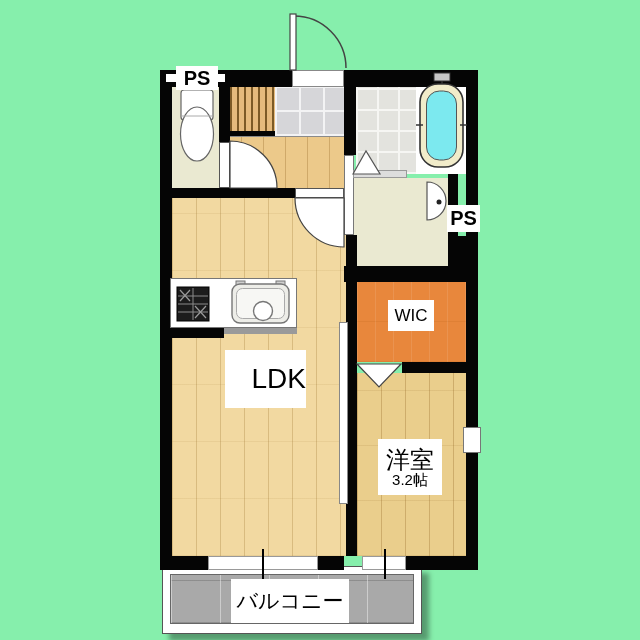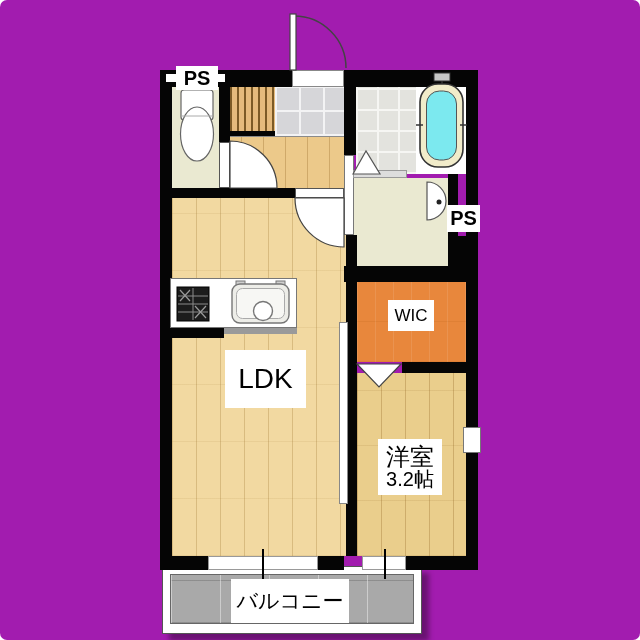--- a/index.html
+++ b/index.html
@@ -1,17 +1,17 @@
 <!DOCTYPE html>
 <html><head>
 <meta charset="utf-8">
 <style>
   html,body{margin:0;padding:0;background:#fff;}
-  .canvas{position:relative;width:640px;height:640px;background:#a21caf;overflow:hidden;
-          font-family:"Liberation Sans","DejaVu Sans",sans-serif;border-radius:7px;}
+  .canvas{position:relative;width:640px;height:640px;background:#86efac;overflow:hidden;
+          font-family:"Liberation Sans","DejaVu Sans",sans-serif;}
   .abs{position:absolute;box-sizing:border-box;}
   .wall{background:#050505;}
   
   .wood-light{background-color:#f2d9a1;
     background-image:repeating-linear-gradient(90deg,rgba(150,110,40,.28) 0 1px,transparent 1px 24px),
                      repeating-linear-gradient(0deg,rgba(150,110,40,.10) 0 1px,transparent 1px 57px);}
   .wood-hall{background-color:#ecc98a;
     background-image:repeating-linear-gradient(90deg,rgba(140,95,30,.30) 0 1px,transparent 1px 22px);}
   .wood-dark{background-color:#eace8c;
     background-image:repeating-linear-gradient(90deg,rgba(140,95,30,.30) 0 1px,transparent 1px 24px),
@@ -158,26 +158,26 @@
     </div>
 
   <div class="label" style="left:447px;top:205px;width:33px;height:27px;font-size:20px;font-weight:600;">
       <span>PS</span>
     </div>
 
   <div class="label" style="left:388px;top:300px;width:46px;height:31px;font-size:17px;">
       <span>WIC</span>
     </div>
 
-  <div class="label" style="left:225px;top:350px;width:81px;height:58px;font-size:28px;">
+  <div class="label" style="left:225px;top:350px;width:81px;height:58px;font-size:28px;align-items:flex-end;">
     <span>LDK</span>
   </div>
 
   <div class="label" style="left:378px;top:439px;width:64px;height:56px;font-size:24px;">
     <span>洋室</span>
-    <span style="font-size:20px;">3.2帖</span>
+    <span style="font-size:15px;">3.2帖</span>
   </div>
 
   <div class="label" style="left:231px;top:579px;width:118px;height:44px;font-size:21px;">
       <span>バルコニー</span>
     </div>
 
 </div>
 
 </body></html>

